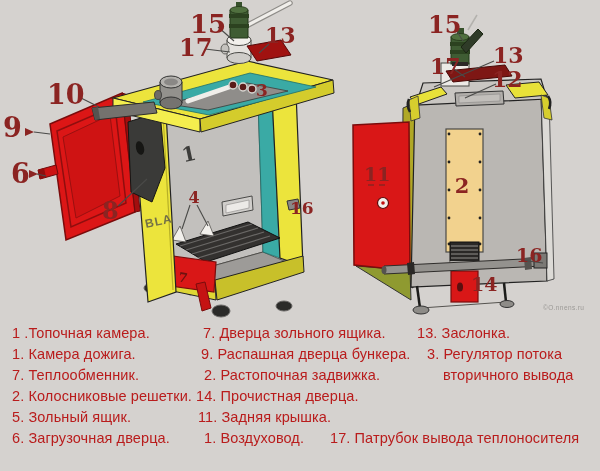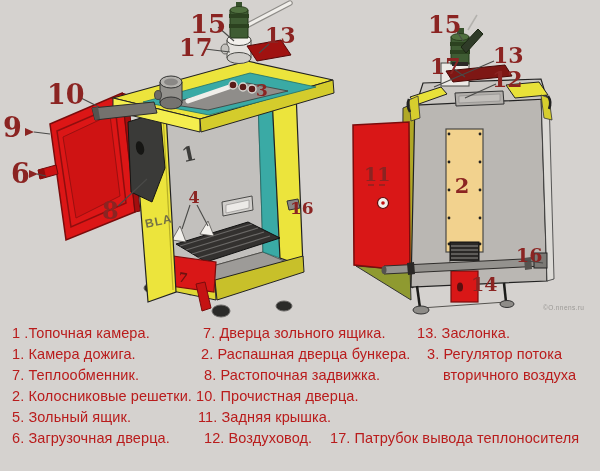--- a/index.html
+++ b/index.html
@@ -264,31 +264,31 @@
     <text class="watermark" x="543" y="310">©O.nnens.ru</text>
   </g>
 </svg>
 
 <div class="legend">
   <span class="lg" style="left:12px;top:325px">1 .Топочная камера.</span>
   <span class="lg" style="left:203px;top:325px">7. Дверца зольного ящика.</span>
   <span class="lg" style="left:417px;top:325px">13. Заслонка.</span>
 
   <span class="lg" style="left:12px;top:346px">1. Камера дожига.</span>
-  <span class="lg" style="left:201px;top:346px">2. Распашная дверца бункера.</span>
+  <span class="lg" style="left:201px;top:346px">9. Распашная дверца бункера.</span>
   <span class="lg" style="left:427px;top:346px">3. Регулятор потока</span>
 
   <span class="lg" style="left:12px;top:367px">7. Теплообменник.</span>
-  <span class="lg" style="left:204px;top:367px">8. Растопочная задвижка.</span>
-  <span class="lg" style="left:443px;top:367px">вторичного воздуха</span>
+  <span class="lg" style="left:204px;top:367px">2. Растопочная задвижка.</span>
+  <span class="lg" style="left:443px;top:367px">вторичного вывода</span>
 
   <span class="lg" style="left:12px;top:388px">2. Колосниковые решетки.</span>
-  <span class="lg" style="left:196px;top:388px">10. Прочистная дверца.</span>
+  <span class="lg" style="left:196px;top:388px">14. Прочистная дверца.</span>
 
   <span class="lg" style="left:12px;top:409px">5. Зольный ящик.</span>
   <span class="lg" style="left:198px;top:409px">11. Задняя крышка.</span>
 
   <span class="lg" style="left:12px;top:430px">6. Загрузочная дверца.</span>
-  <span class="lg" style="left:204px;top:430px">12. Воздуховод.</span>
+  <span class="lg" style="left:204px;top:430px">1. Воздуховод.</span>
   <span class="lg" style="left:330px;top:430px">17. Патрубок вывода теплоносителя</span>
 </div>
 
 </div>
 
 </body></html>

